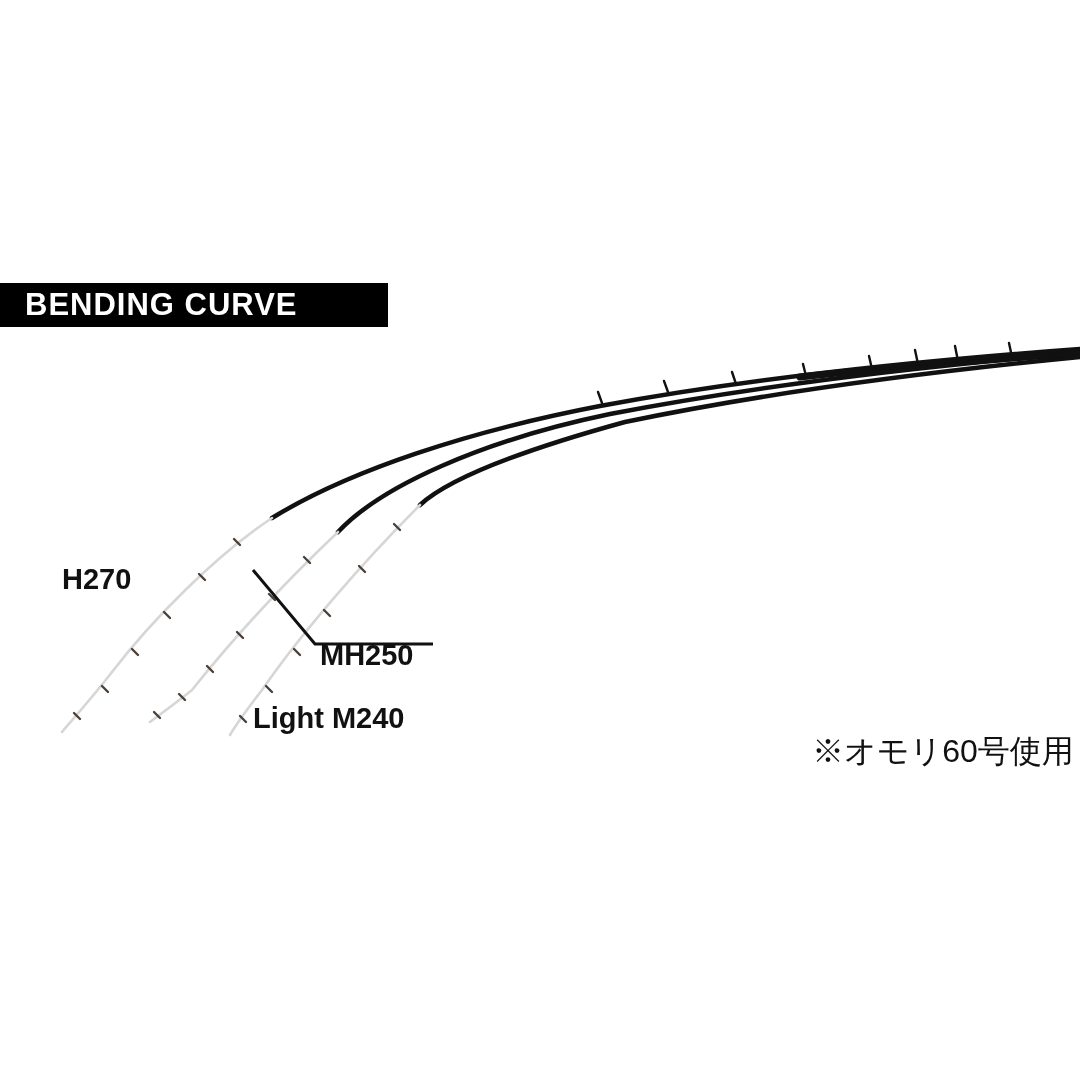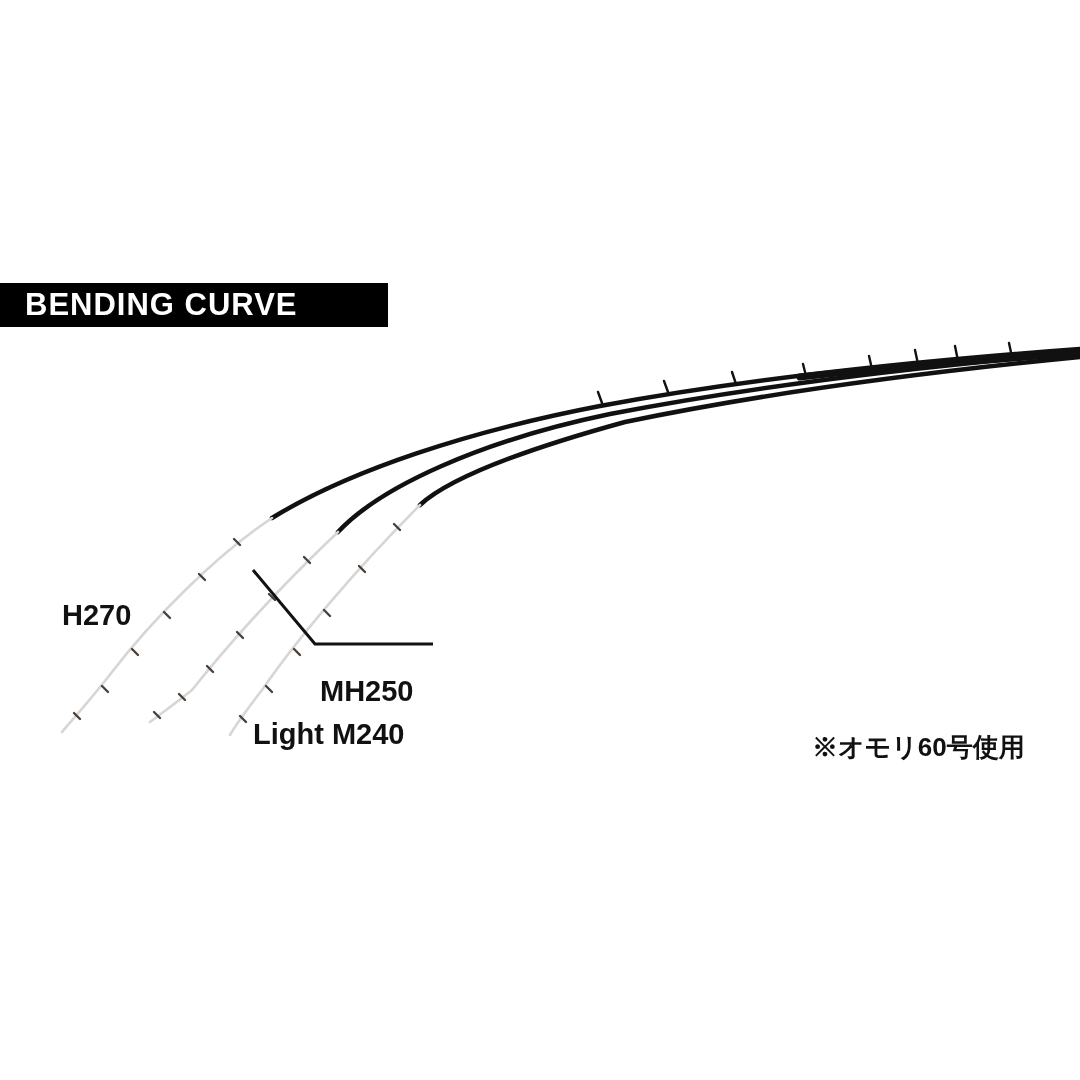--- a/index.html
+++ b/index.html
@@ -25,31 +25,30 @@
     letter-spacing:1px;
     padding-left:25px;
     white-space:nowrap;
   }
   .rod-label{
     position:absolute;
     color:#111111;
     font-size:29px;
     font-weight:700;
     white-space:nowrap;
-    margin-top:36px;
   }
   .label-h270{left:62px;top:563px;}
   .label-mh250{left:320px;top:639px;}
-  .label-m240{left:253px;top:682px;}
+  .label-m240{left:253px;top:702px;}
   .note{
     position:absolute;
     left:812px;top:730px;
     color:#111111;
-    font-size:26px;
-    font-weight:700;
+    font-size:32px;
+    font-weight:400;
     white-space:nowrap;
   }
   .trunk{fill:none;stroke:#111111;stroke-width:4.5;stroke-linecap:round;}
   .trunk-thick{fill:none;stroke:#111111;stroke-width:7;stroke-linecap:round;}
   .tip{fill:none;stroke:#d6d6d6;stroke-width:2.6;stroke-linecap:round;}
   .guide{stroke:#4a4038;stroke-width:2.4;stroke-linecap:round;}
   .trunk-guide{stroke:#111111;stroke-width:2.4;stroke-linecap:round;}
   .leader{fill:none;stroke:#111111;stroke-width:3;}
 </style>
 </head>

